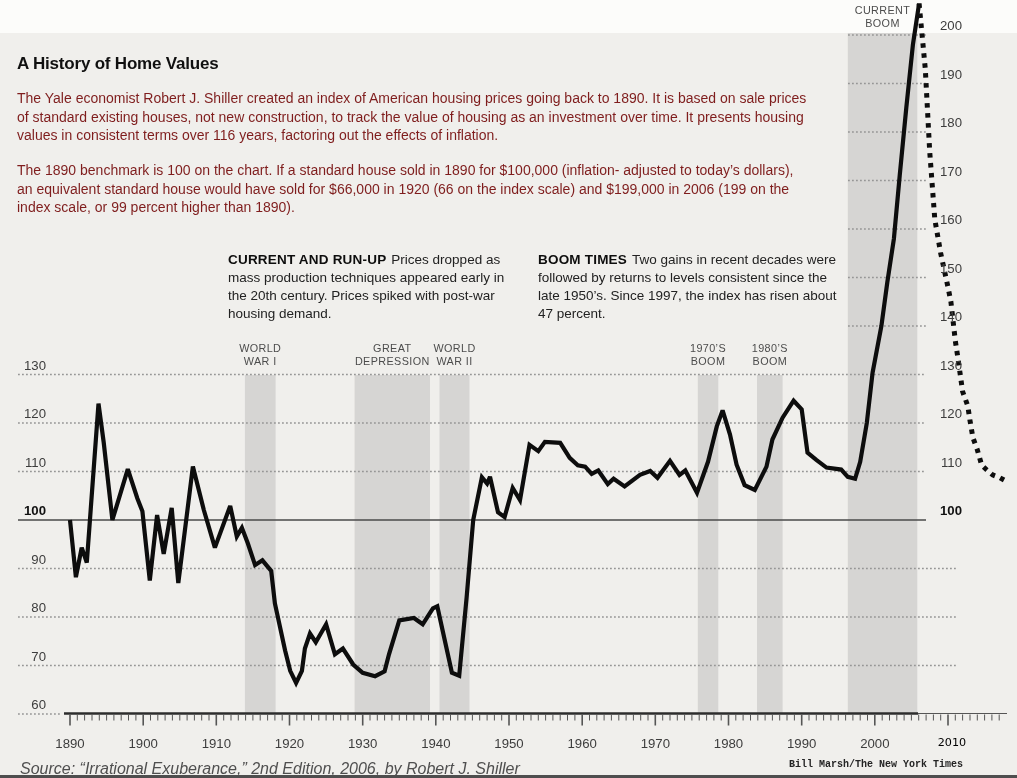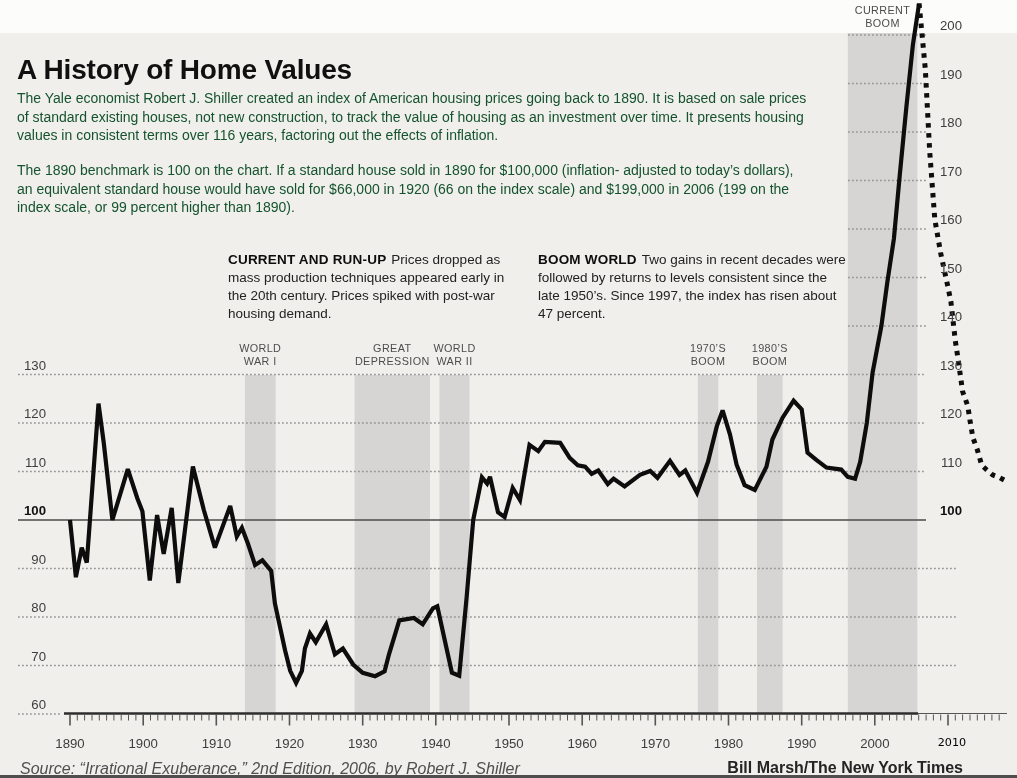--- a/index.html
+++ b/index.html
@@ -2,31 +2,31 @@
 <html><head>
 <meta charset="utf-8">
 <style>
   html,body{margin:0;padding:0;background:#888;}
   .stage{position:relative;width:1017px;height:778px;background:#f0efec;overflow:hidden;
          font-family:"Liberation Sans",sans-serif;}
   .top-strip{position:absolute;left:0;top:0;width:1017px;height:33px;background:#fcfcfa;}
   .bottom-rule{position:absolute;left:0;bottom:0;width:1017px;height:3px;background:#4e4e4e;}
   #chart-svg{position:absolute;left:0;top:0;}
   .overlay{position:absolute;z-index:3;}
-  .title{left:17px;top:54px;font-size:28px;font-weight:bold;color:#101010;letter-spacing:-0.2px;}
-  .para{left:17px;width:792px;font-size:14px;line-height:18.5px;color:#14532d;}
+  .title{left:17px;top:54px;font-size:17px;font-weight:bold;color:#101010;letter-spacing:-0.2px;}
+  .para{left:17px;width:792px;font-size:14px;line-height:18.5px;color:#7f1d1d;}
   .para1{top:89px;}
   .para2{top:161px;}
   .ann{font-size:13.5px;line-height:18px;color:#222;}
   .ann-h{font-weight:bold;color:#0d0d0d;letter-spacing:0.2px;margin-right:5px;}
   .ann-decline{left:228px;top:251px;width:289px;}
   .ann-boom{left:538px;top:251px;width:310px;}
   .source{left:20px;top:760px;font-size:16px;font-style:italic;color:#4f4f4f;}
   .credit{left:663px;top:759px;width:300px;text-align:right;
-          font-family:Liberation Sans, sans-serif;font-weight:bold;font-size:16px;color:#242424;}
+          font-family:Liberation Mono, monospace;font-weight:bold;font-size:10px;color:#242424;}
 </style>
 </head>
 <body>
 
 <div class="stage">
   <div class="top-strip"></div>
 
   <svg id="chart-svg" width="1017" height="778" viewBox="0 0 1017 778">
       <rect x="244.9" y="375" width="30.7" height="338.5" fill="#d6d5d3"></rect>
       <rect x="354.6" y="375" width="75.4" height="338.5" fill="#d6d5d3"></rect>
@@ -225,21 +225,21 @@
 
   <div class="overlay para para1">The Yale economist Robert J. Shiller created an index of American housing prices going back to 1890. It is based on sale prices of standard existing houses, not new construction, to track the value of housing as an investment over time. It presents housing values in consistent terms over 116 years, factoring out the effects of inflation.</div>
 
   <div class="overlay para para2">The 1890 benchmark is 100 on the chart. If a standard house sold in 1890 for $100,000 (inflation- adjusted to today’s dollars), an equivalent standard house would have sold for $66,000 in 1920 (66 on the index scale) and $199,000 in 2006 (199 on the index scale, or 99 percent higher than 1890).</div>
 
   <div class="overlay ann ann-decline">
     <span class="ann-h">CURRENT AND RUN-UP</span><span>Prices dropped as mass production techniques appeared early in the 20th century. Prices spiked with post-war housing demand.</span>
   </div>
 
   <div class="overlay ann ann-boom">
-    <span class="ann-h">BOOM WORLD</span><span>Two gains in recent decades were followed by returns to levels consistent since the late 1950’s. Since 1997, the index has risen about 47 percent.</span>
+    <span class="ann-h">BOOM TIMES</span><span>Two gains in recent decades were followed by returns to levels consistent since the late 1950’s. Since 1997, the index has risen about 47 percent.</span>
   </div>
 
   <div class="overlay source">Source: “Irrational Exuberance,” 2nd Edition, 2006, by Robert J. Shiller</div>
 
   <div class="overlay credit">Bill Marsh/The New York Times</div>
 
   <div class="bottom-rule"></div>
 </div>
 
 </body></html>

